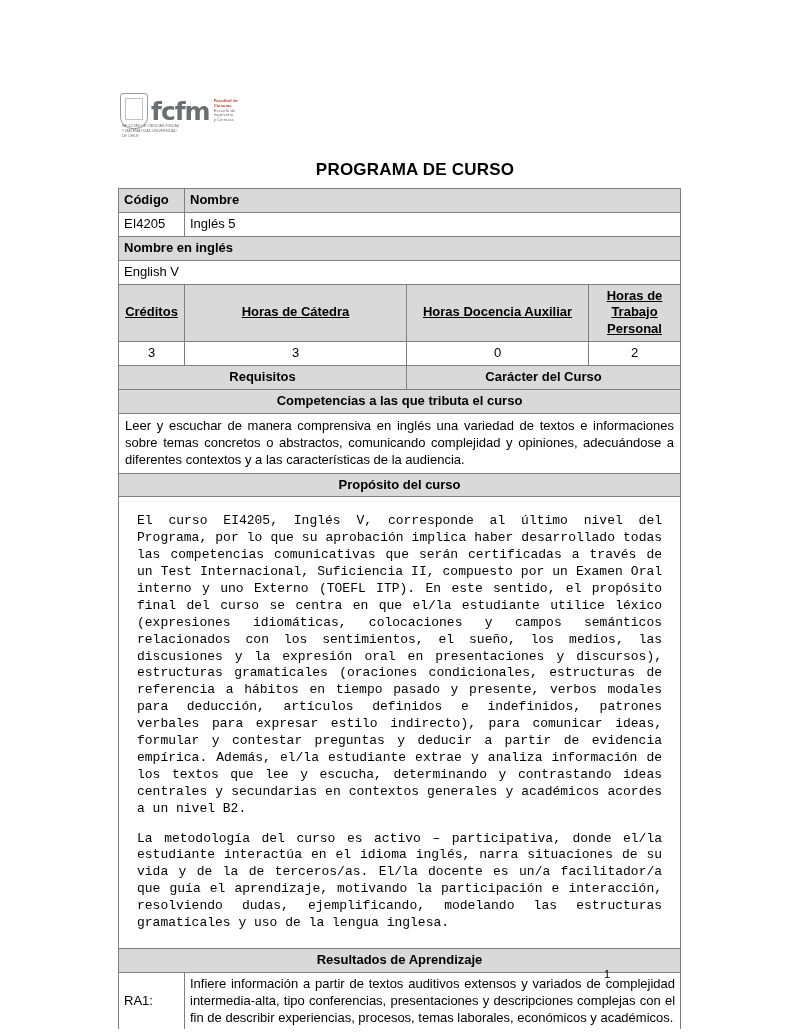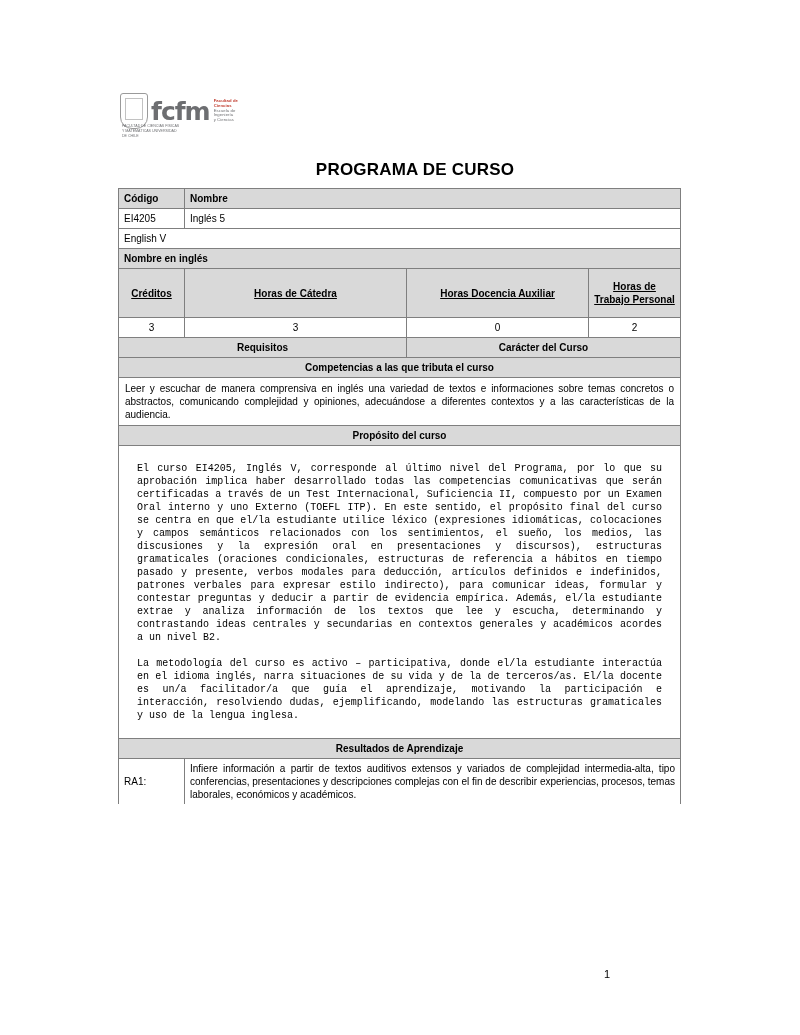--- a/index.html
+++ b/index.html
@@ -93,21 +93,21 @@
     letter-spacing: 0.2px;
   }
 
   table.course {
     position: absolute;
     left: 118px;
     top: 188px;
     width: 562px;
     border-collapse: collapse;
     table-layout: fixed;
-    font-size: 10px;
+    font-size: 13px;
   }
   table.course td {
     border: 1px solid #7f7f7f;
     padding: 3px 5px;
     vertical-align: middle;
     line-height: 1.3;
   }
   .hdr {
     background: #d9d9d9;
     font-weight: bold;
@@ -165,24 +165,24 @@
     <tbody>
       <tr>
         <td class="hdr">Código</td>
         <td class="hdr" colspan="3">Nombre</td>
       </tr>
       <tr>
         <td>EI4205</td>
         <td colspan="3">Inglés 5</td>
       </tr>
       <tr>
+        <td class="hdr" colspan="4">Nombre en inglés</td>
+      </tr>
+      <tr>
         <td colspan="4">English V</td>
-      </tr>
-      <tr>
-        <td class="hdr" colspan="4">Nombre en inglés</td>
       </tr>
       <tr>
         <td class="hdr ctr tall">Créditos</td>
         <td class="hdr ctr tall">Horas de Cátedra</td>
         <td class="hdr ctr tall">Horas Docencia Auxiliar</td>
         <td class="hdr ctr tall">Horas de Trabajo Personal</td>
       </tr>
       <tr>
         <td class="ctr">3</td>
         <td class="ctr">3</td>

